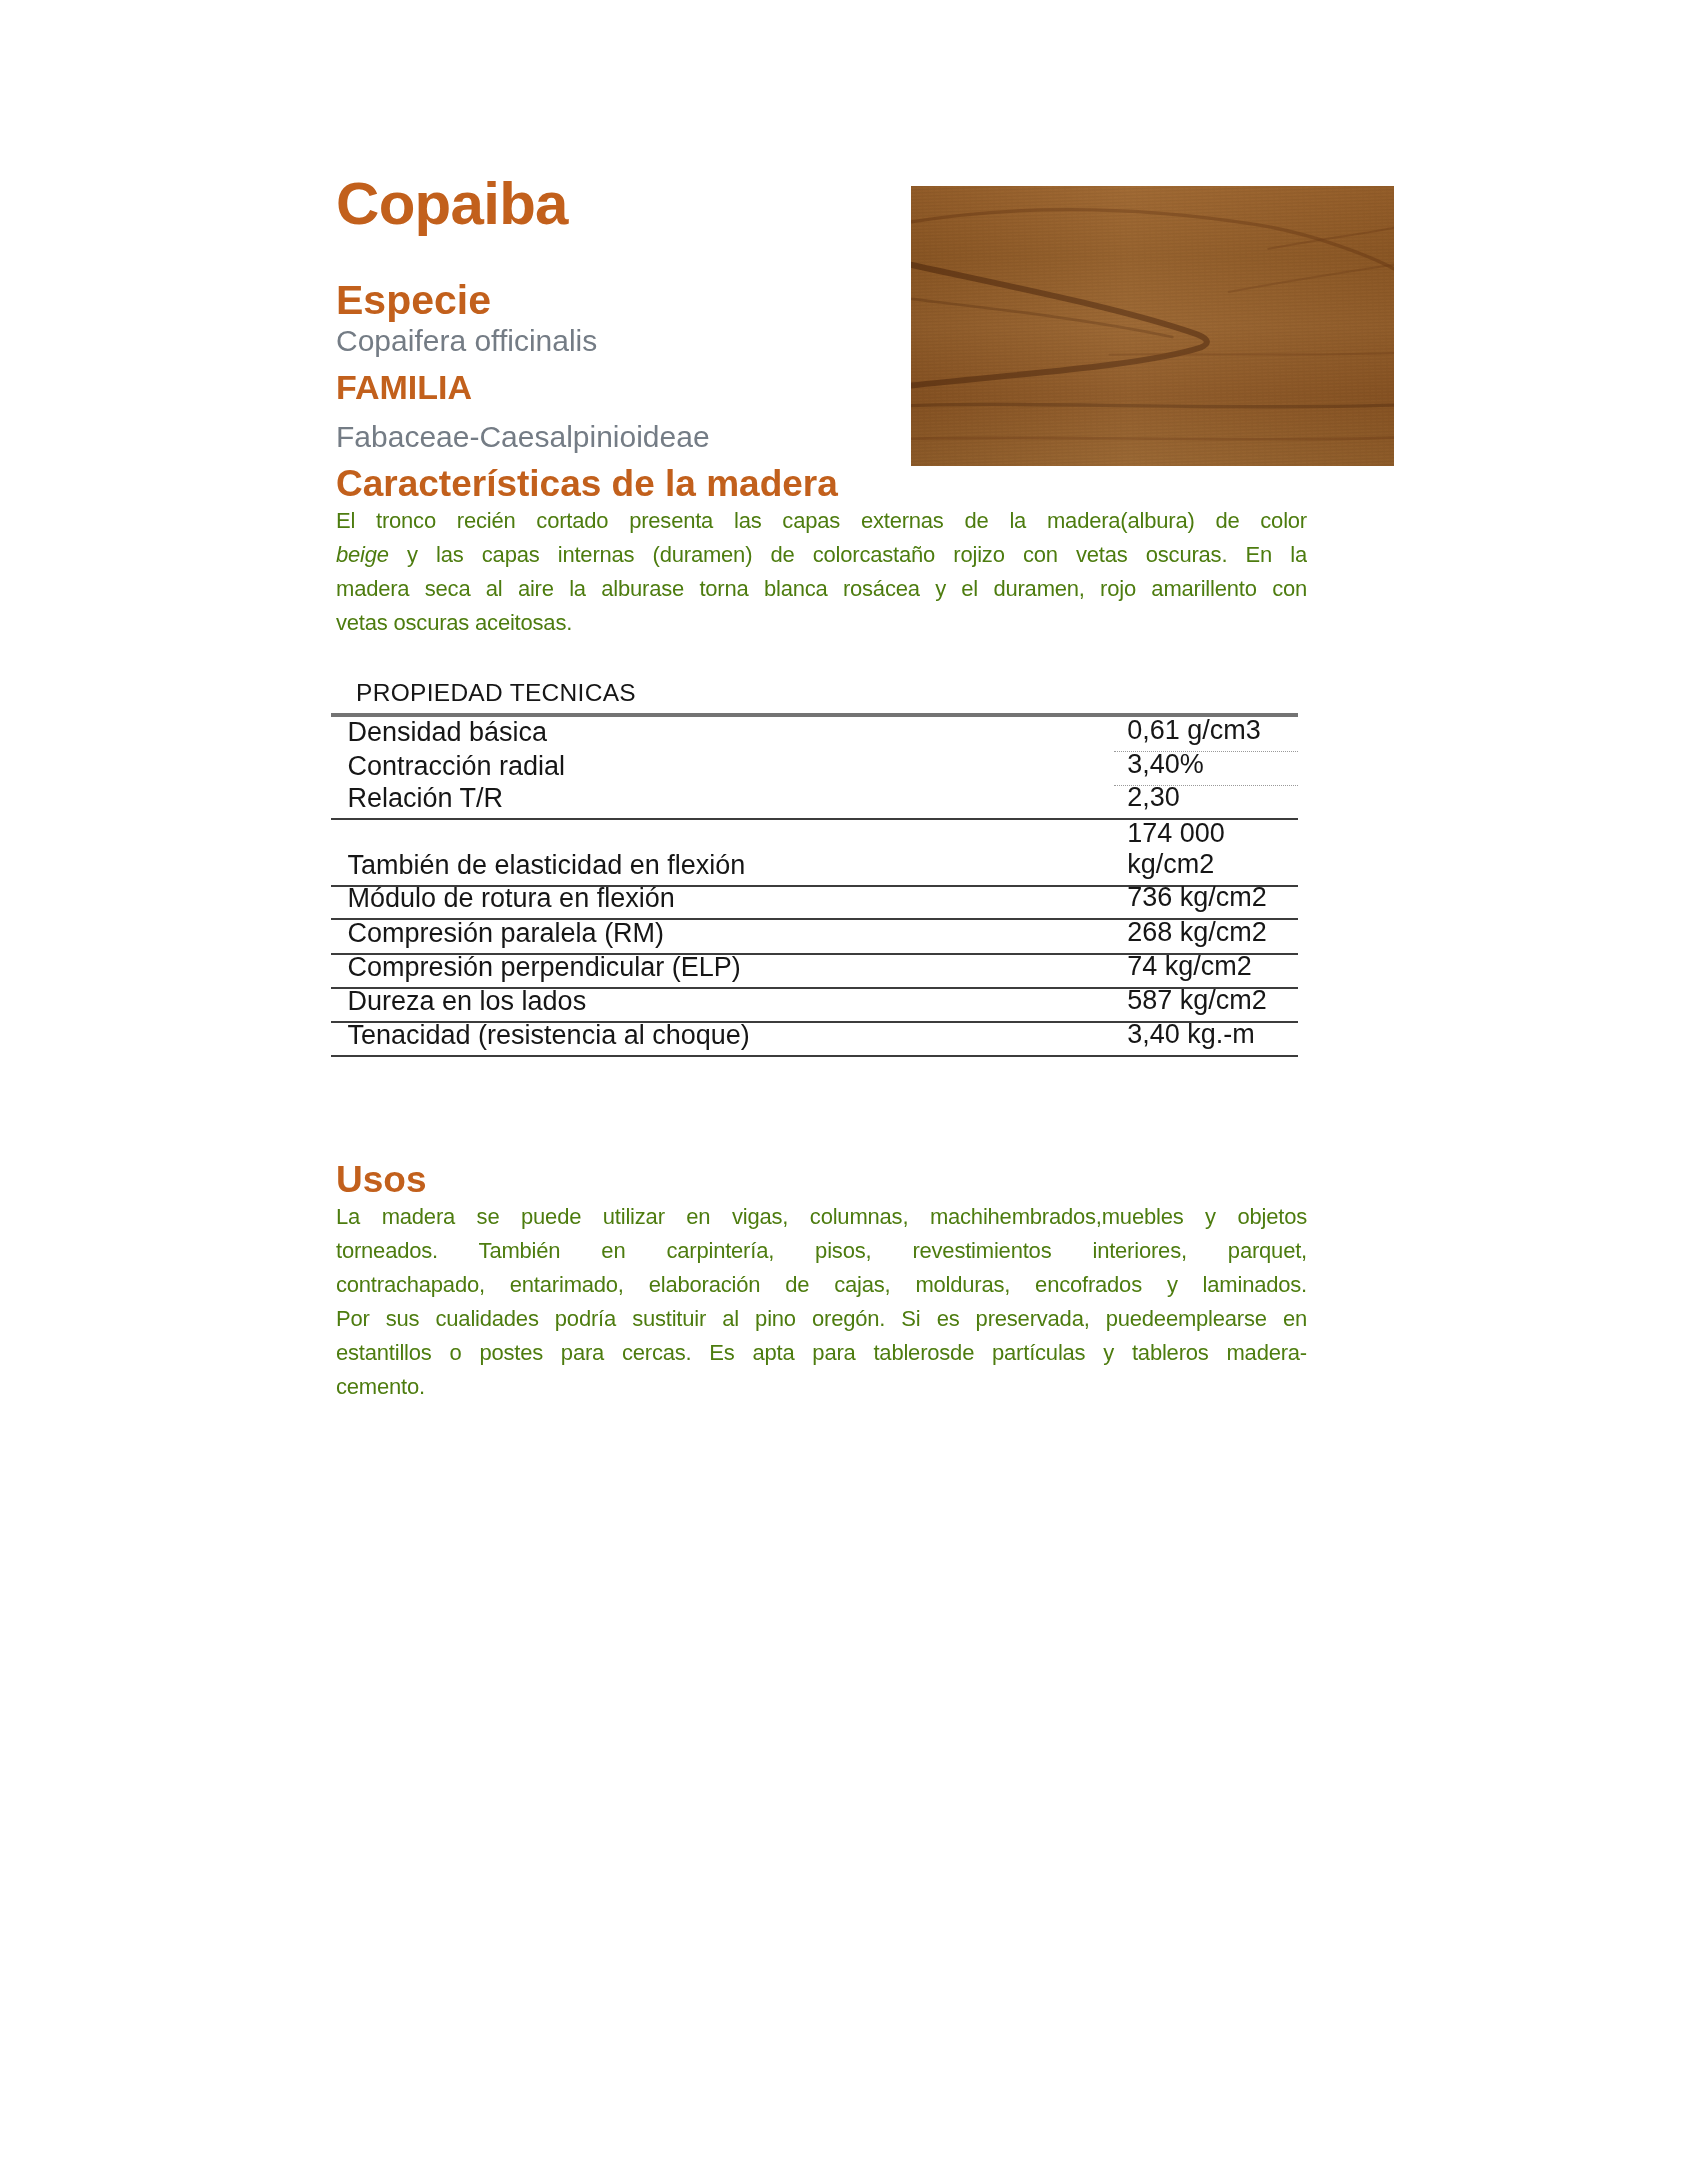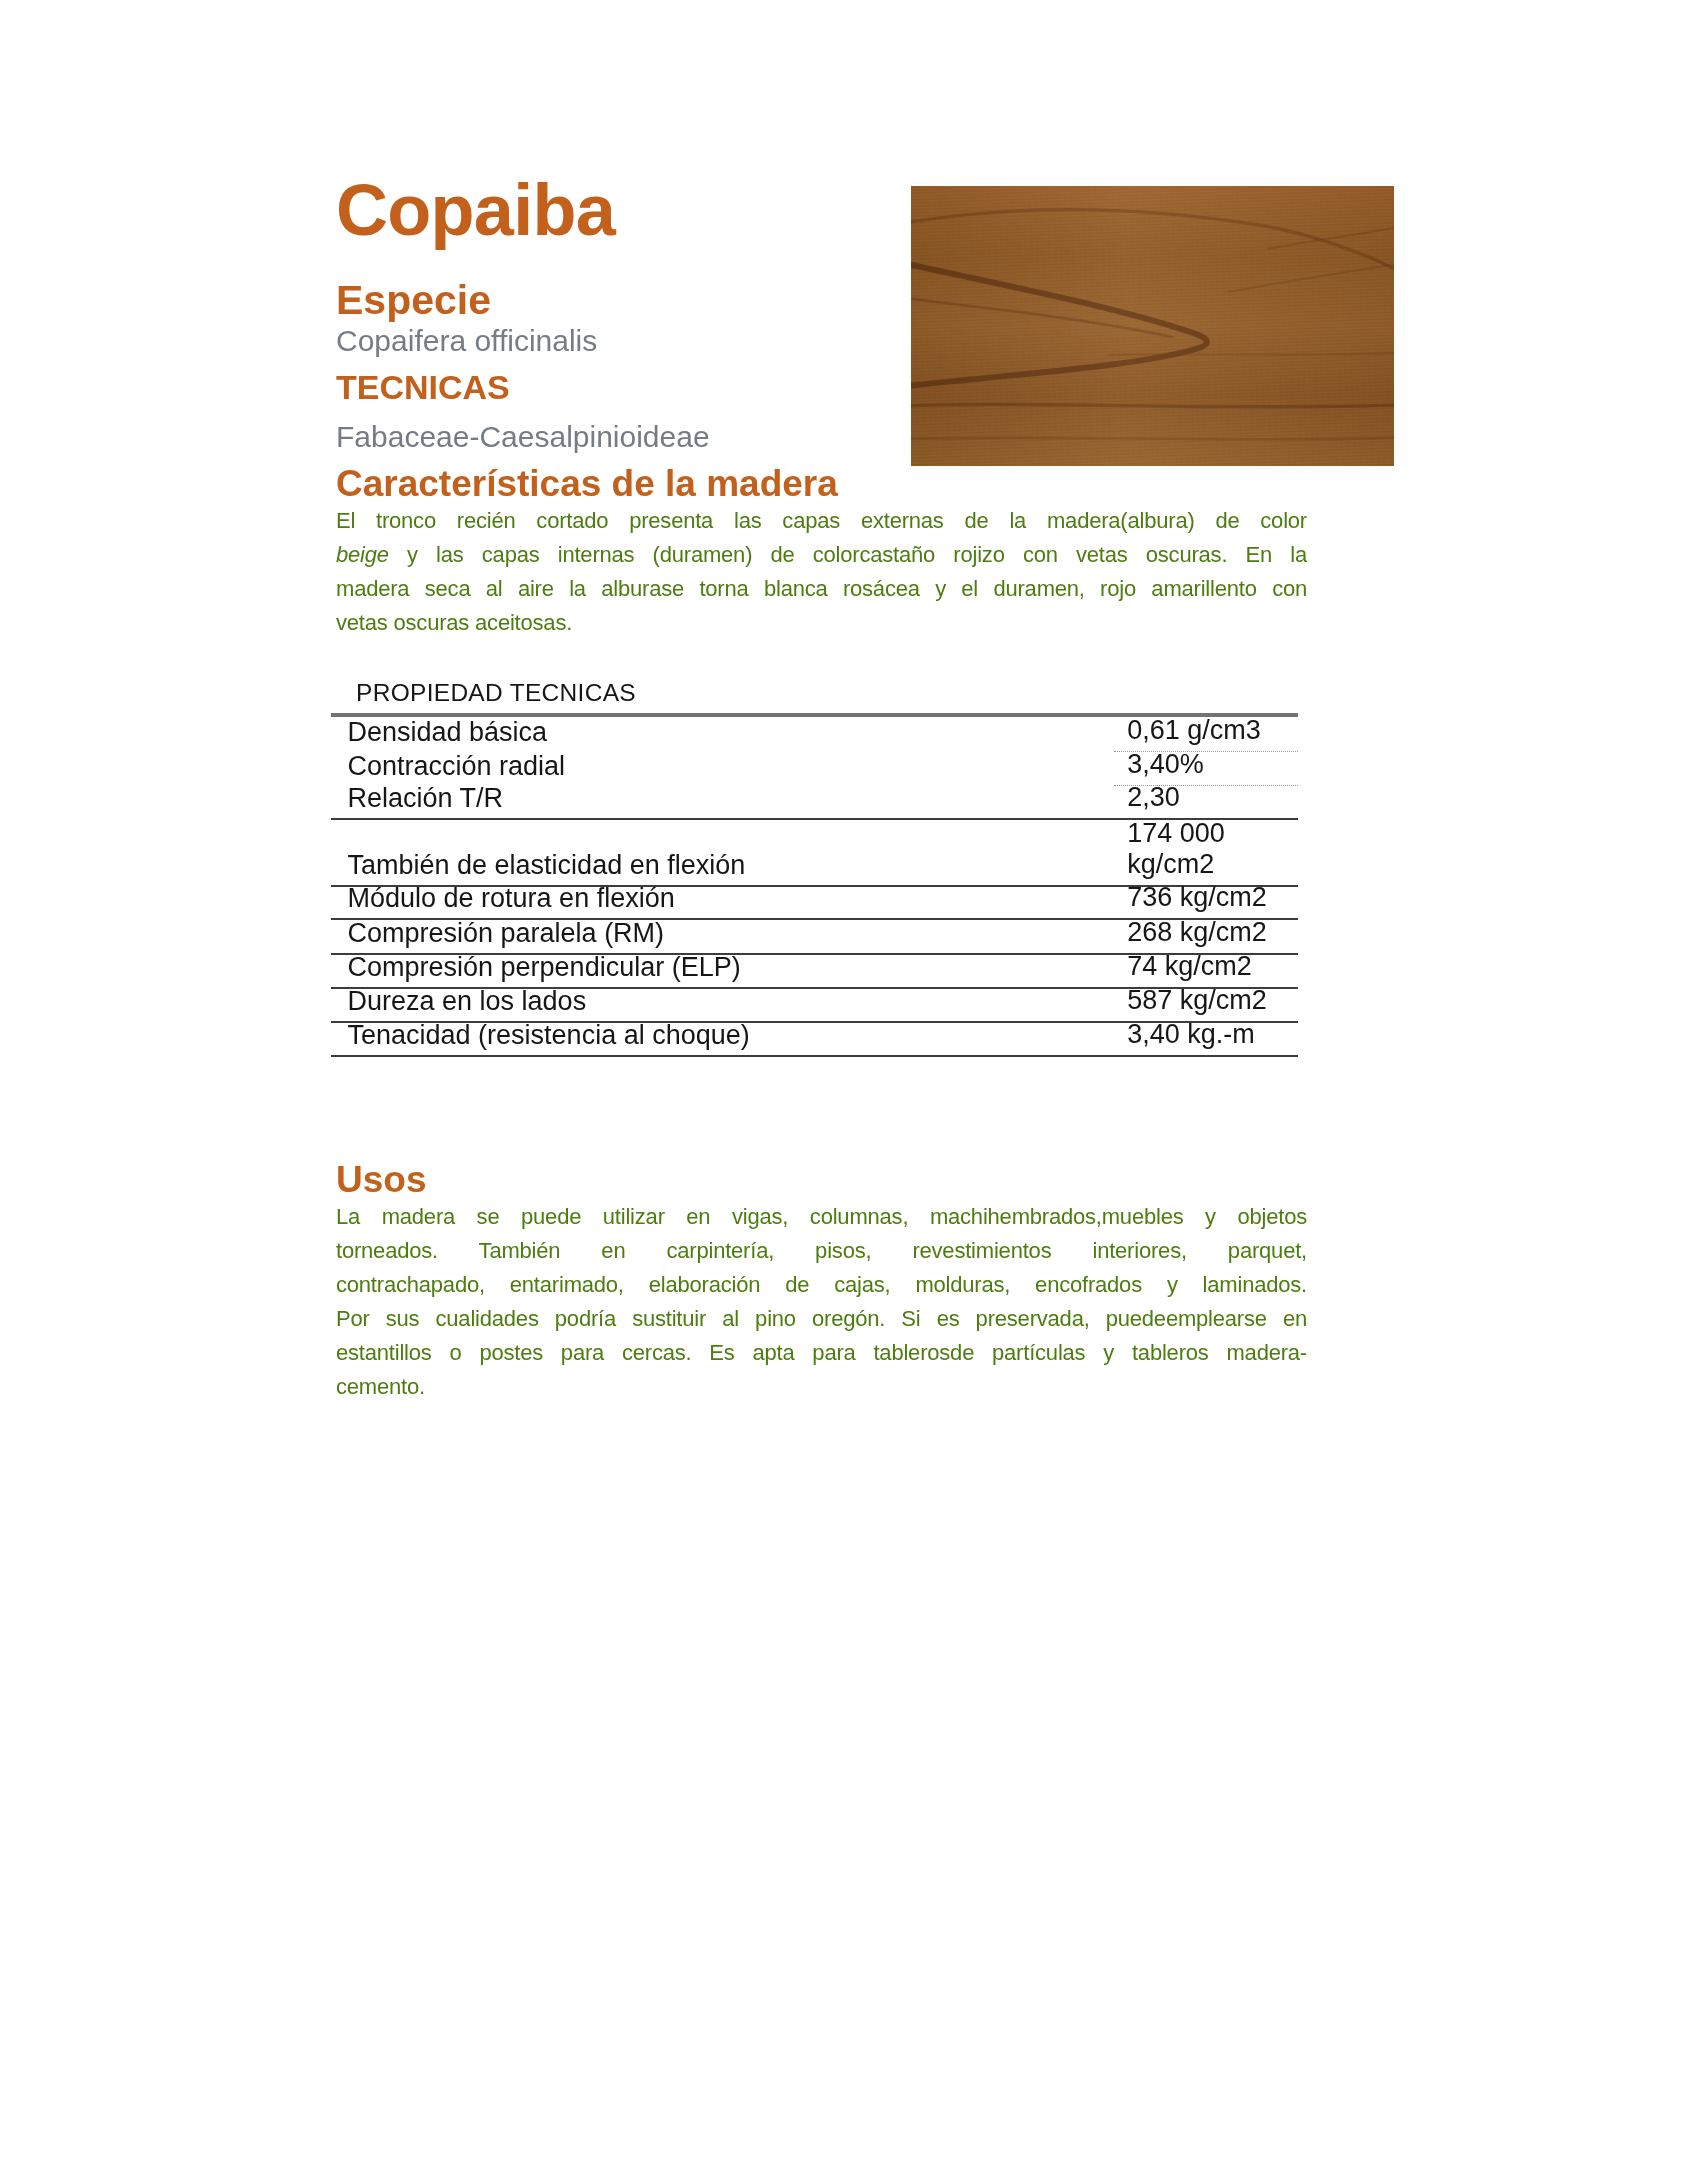--- a/index.html
+++ b/index.html
@@ -8,21 +8,21 @@
     width:1687px;height:2183px;
     background:#ffffff;
     font-family:"Liberation Sans","DejaVu Sans",sans-serif;
     overflow:hidden;
   }
   .accent{color:#C2601C;}
   .gray{color:#747C85;}
 
   .abs{position:absolute;}
 
-  #title{left:336px;top:171px;font-size:72px;font-weight:bold;line-height:1.1;letter-spacing:-0.7px;}
+  #title{left:336px;top:171px;font-size:60px;font-weight:bold;line-height:1.1;letter-spacing:-0.7px;}
   #especie-h{left:336px;top:277px;font-size:41px;font-weight:bold;}
   #especie-v{left:336px;top:324px;font-size:30px;}
   #familia-h{left:336px;top:368px;font-size:34px;font-weight:bold;}
   #familia-v{left:336px;top:420px;font-size:30px;}
   #carac-h{left:336px;top:463px;font-size:37px;font-weight:bold;}
   #carac-p{left:336px;top:504px;width:971px;}
   #prop-h{left:356px;top:679px;font-size:24.5px;color:#161616;letter-spacing:0.3px;}
   #usos-h{left:336px;top:1159px;font-size:37px;font-weight:bold;}
   #usos-p{left:336px;top:1200px;width:971px;}
 
@@ -85,21 +85,21 @@
         <path d="M -5 382 C 200 376 480 388 735 380" stroke="#6e3c16" stroke-width="4" opacity="0.4"></path>
         <path d="M 300 255 C 420 252 560 258 735 252" stroke="#6e3c16" stroke-width="3" opacity="0.35"></path>
       </g>
     </svg>
     <div class="sheen"></div>
   </div>
 
   <div class="abs accent" id="especie-h">Especie</div>
   <div class="abs gray" id="especie-v">Copaifera officinalis</div>
 
-  <div class="abs accent" id="familia-h">TECNICAS</div>
+  <div class="abs accent" id="familia-h">FAMILIA</div>
   <div class="abs gray" id="familia-v">Fabaceae-Caesalpinioideae</div>
 
   <div class="abs accent" id="carac-h">Características de la madera</div>
 
   <div class="abs para" id="carac-p">
     <div class="jline">El tronco recién cortado presenta las capas externas de la madera(albura) de color</div>
     <div class="jline"><span class="ital">beige</span><span> y las capas internas (duramen) de colorcastaño rojizo con vetas oscuras. En la</span></div>
     <div class="jline">madera seca al aire la alburase torna blanca rosácea y el duramen, rojo amarillento con</div>
     <div class="jline lastline">vetas oscuras aceitosas.</div>
   </div>

